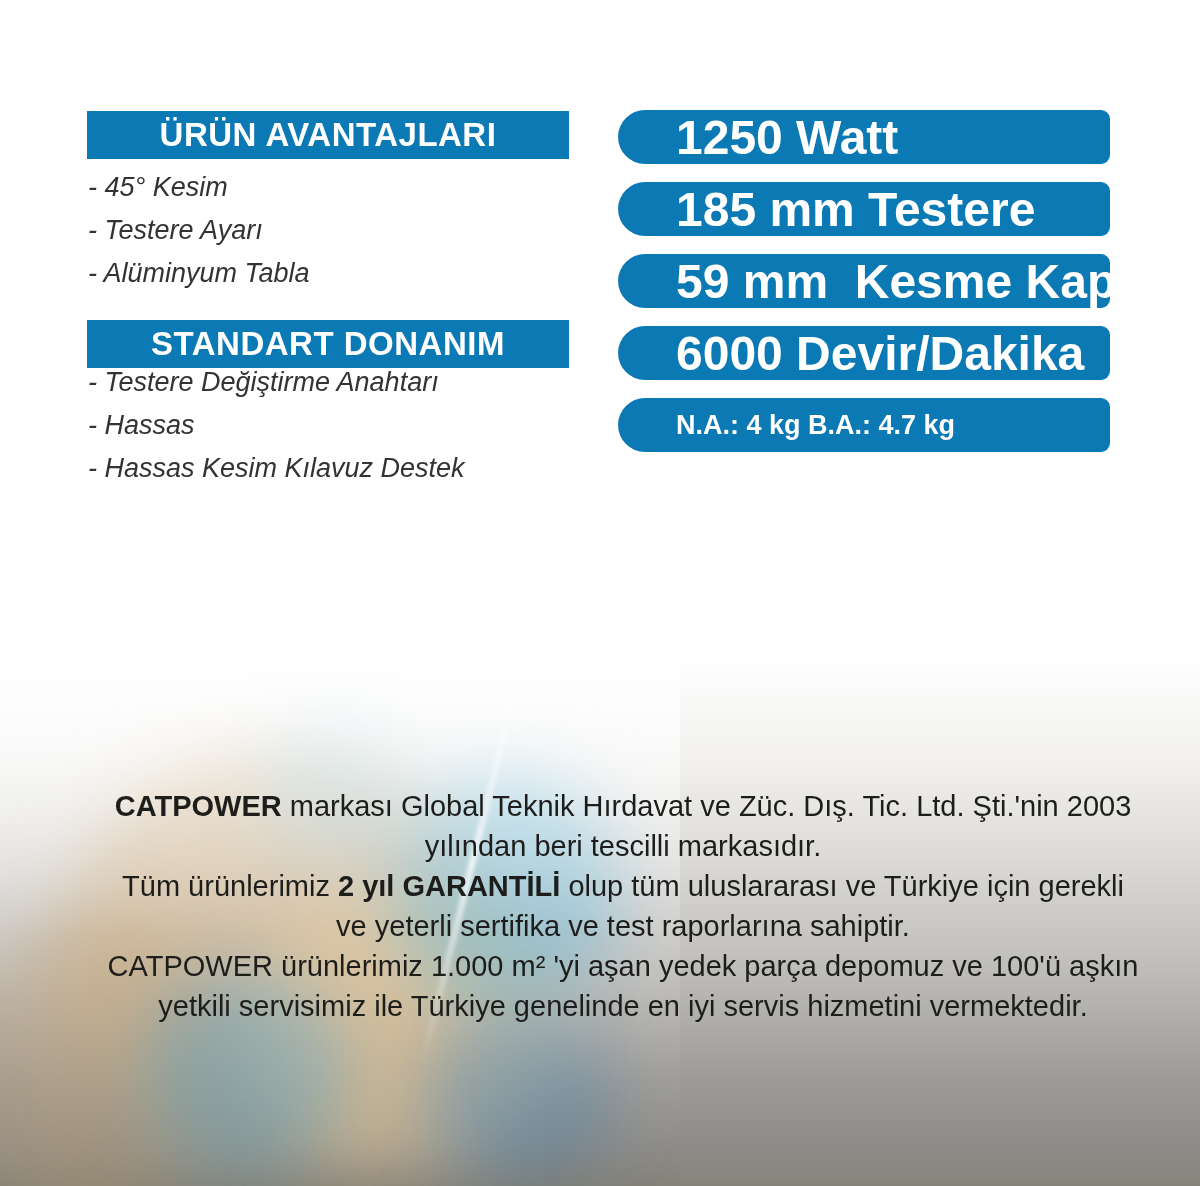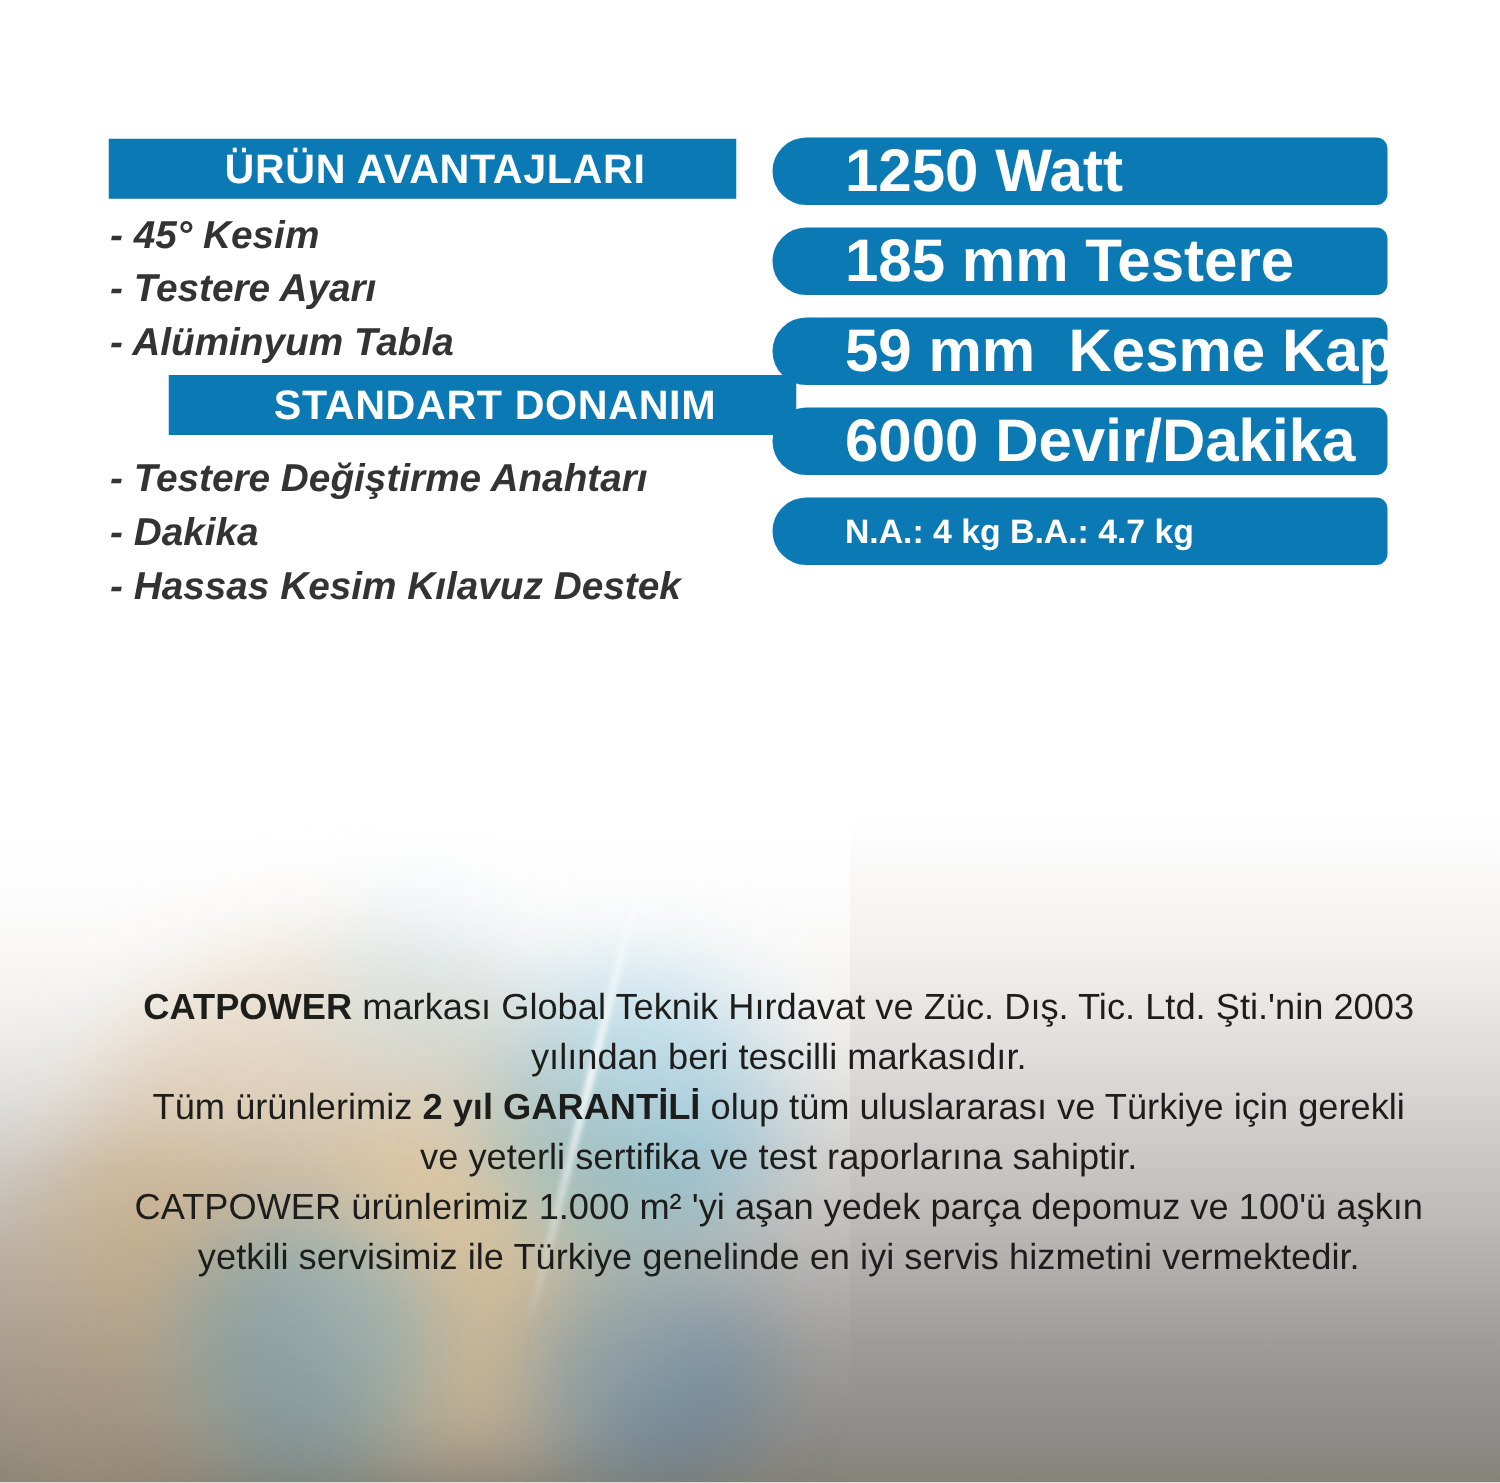--- a/index.html
+++ b/index.html
@@ -25,30 +25,30 @@
   .b-blue2{left:140px;top:380px;width:210px;height:210px;background:rgba(62,152,202,0.40);}
   .b-blue3{left:420px;top:420px;width:190px;height:170px;background:rgba(42,122,182,0.38);}
   .b-blue4{left:260px;top:120px;width:150px;height:150px;background:rgba(120,200,235,0.30);}
   .streak{position:absolute;left:470px;top:60px;width:6px;height:420px;background:linear-gradient(to bottom,rgba(255,255,255,0),rgba(255,255,255,0.85),rgba(255,255,255,0));transform:rotate(14deg);filter:blur(2px);}
   .lion-fade{position:absolute;inset:0;background:linear-gradient(to bottom,rgba(255,255,255,1) 0%,rgba(255,255,255,0.55) 28%,rgba(255,255,255,0.12) 58%,rgba(120,118,112,0.10) 100%);}
 
   
   .section-header{
     position:absolute;left:87px;width:482px;height:48px;
     display:flex;align-items:center;justify-content:center;
-    color:#ffffff;font-weight:700;font-size:33px;letter-spacing:0.5px;padding-left:20px;
+    color:#ffffff;font-weight:700;font-size:33px;letter-spacing:0.5px;
   }
   .hdr1{top:111px;}
-  .hdr2{top:300px;margin-left:48px;}
+  .hdr2{top:320px;}
   .adv-list{position:absolute;left:88px;width:500px;margin:0;padding:0;list-style:none;}
   .list1{top:166px;}
   .list2{top:361px;}
   .adv-list li{
     height:43px;display:flex;align-items:center;
-    font-style:italic;font-weight:700;font-size:31px;color:#333333;
+    font-style:italic;font-weight:400;font-size:27px;color:#333333;
     white-space:nowrap;
   }
 
   
   .pills{position:absolute;left:618px;top:110px;width:492px;}
   .pill{
     width:492px;height:54px;margin-bottom:18px;
     border-radius:27px 9px 9px 27px;
     display:flex;align-items:center;
     color:#ffffff;font-weight:700;font-size:48px;
@@ -86,21 +86,21 @@
   <div class="section-header hdr1" style="background: rgb(11, 121, 180);">ÜRÜN AVANTAJLARI</div>
   <ul class="adv-list list1">
       <li>- 45° Kesim</li>
       <li>- Testere Ayarı</li>
       <li>- Alüminyum Tabla</li>
     </ul>
 
   <div class="section-header hdr2" style="background: rgb(11, 121, 180);">STANDART DONANIM</div>
   <ul class="adv-list list2">
       <li>- Testere Değiştirme Anahtarı</li>
-      <li>- Dakika</li>
+      <li>- Hassas</li>
       <li>- Hassas Kesim Kılavuz Destek</li>
     </ul>
 
   <div class="pills">
       <div class="pill" style="background: rgb(11, 121, 180);"><span>1250 Watt</span></div>
       <div class="pill" style="background: rgb(11, 121, 180);"><span>185 mm Testere</span></div>
       <div class="pill" style="background: rgb(11, 121, 180);"><span>59 mm  Kesme Kapasite</span></div>
       <div class="pill" style="background: rgb(11, 121, 180);"><span>6000 Devir/Dakika</span></div>
       <div class="pill small" style="background: rgb(11, 121, 180);"><span>N.A.: 4 kg B.A.: 4.7 kg</span></div>
     </div>

